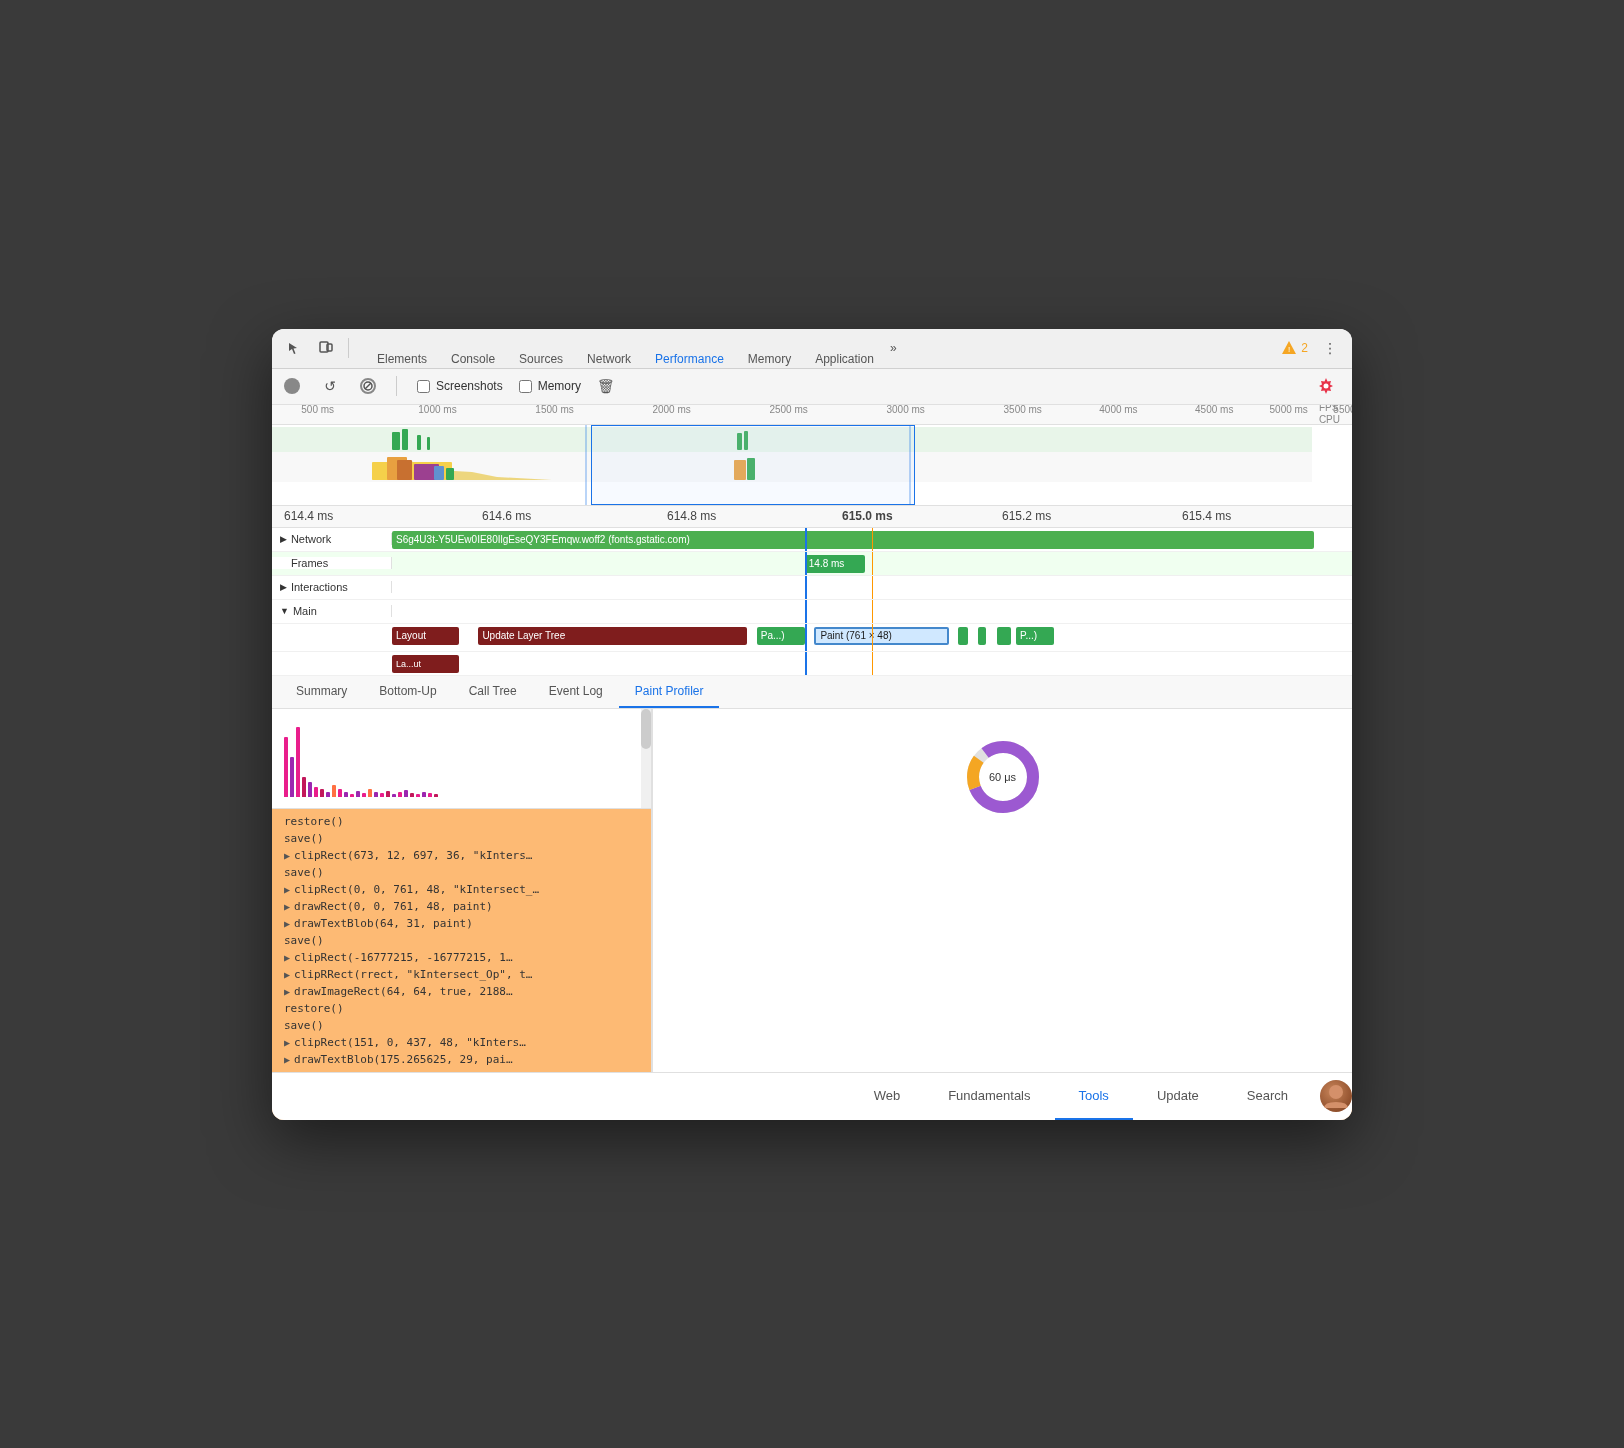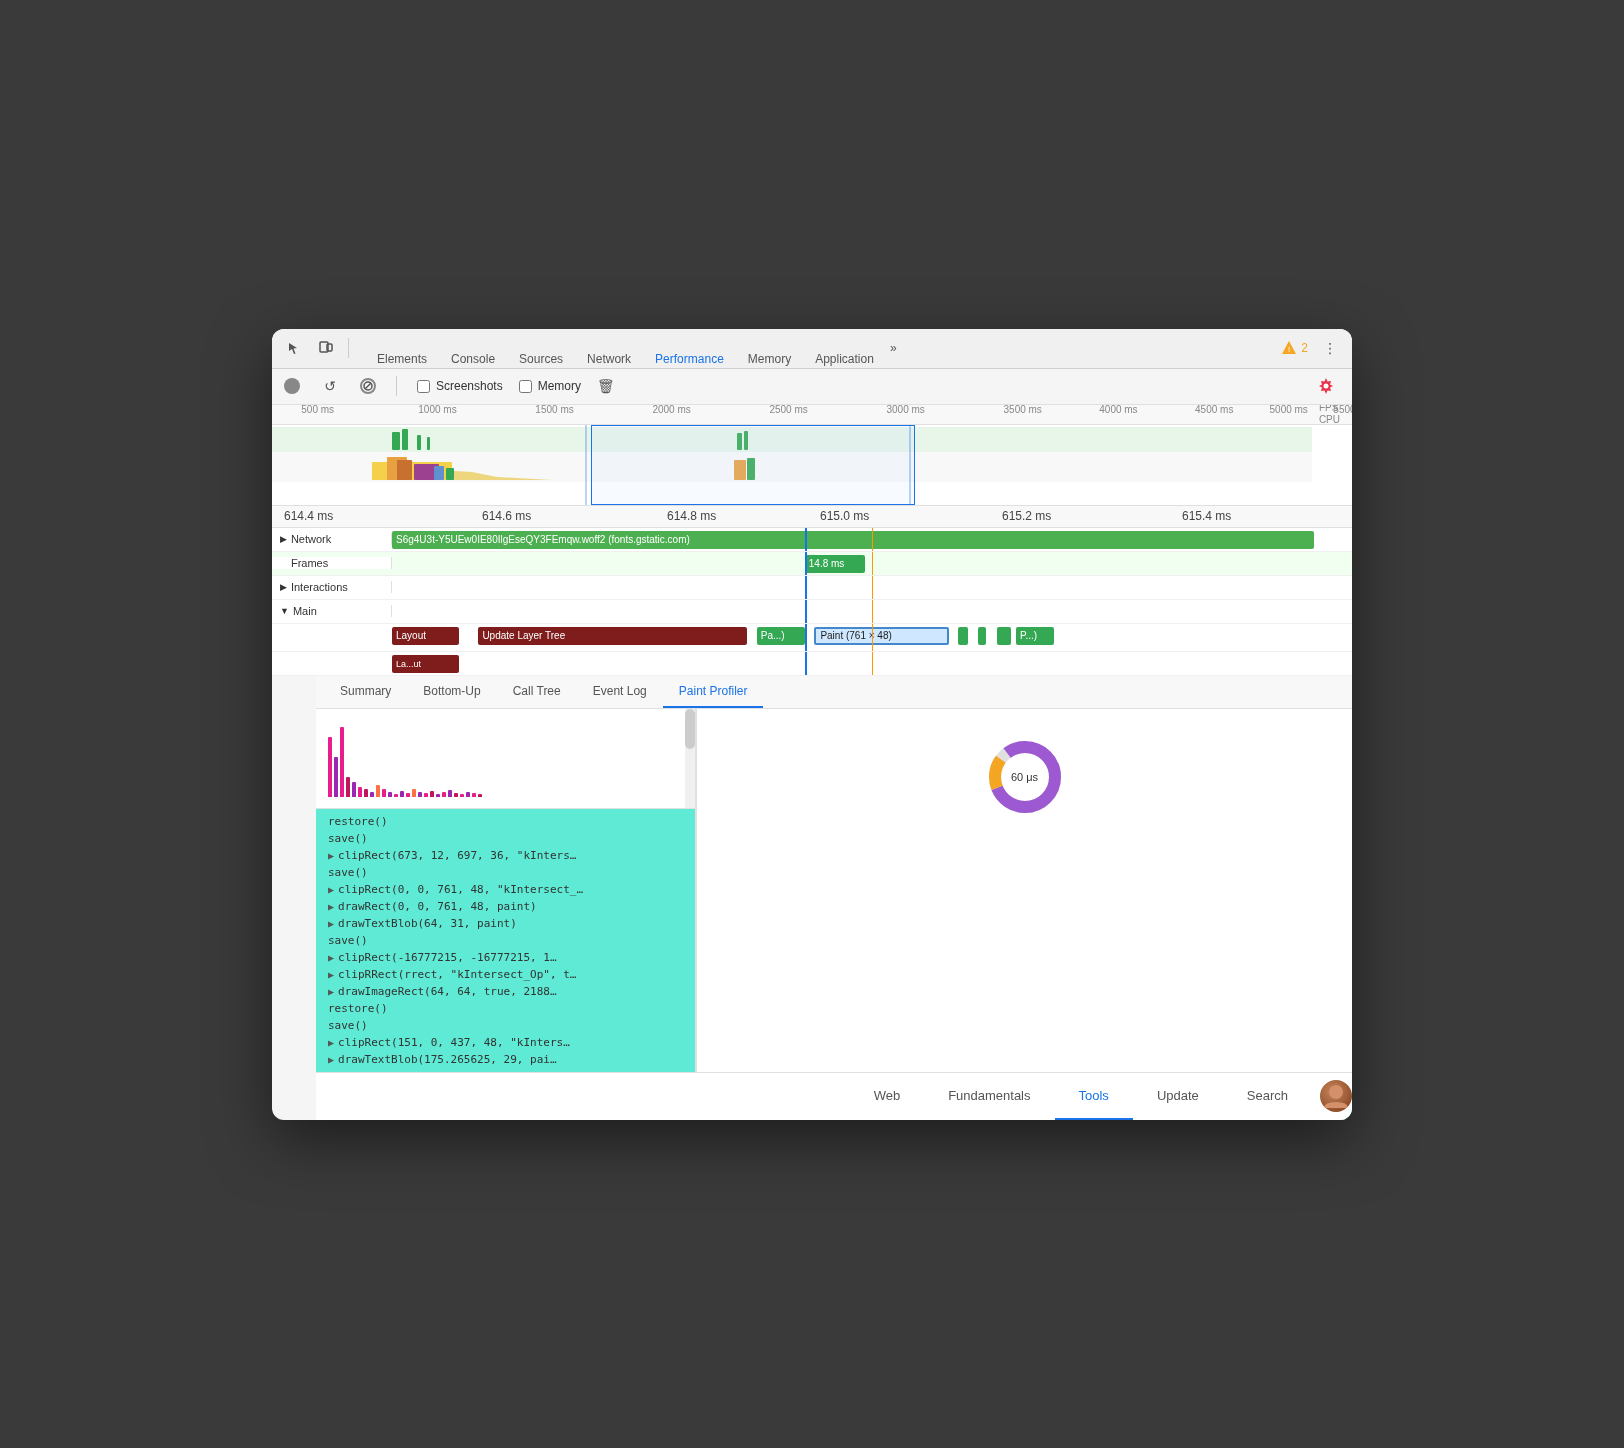--- a/index.html
+++ b/index.html
@@ -265,23 +265,22 @@
       background: #ff9800;
       top: 0;
       bottom: 0;
       z-index: 10;
     }
     
     .bottom-panel {
       display: flex;
       flex-direction: column;
       flex: 1;
-      background: #5eead4;
+      background: #fdba74;
       min-height: 400px;
-      margin-left: 44px;
     }
     .bottom-tabs {
       display: flex;
       border-bottom: 1px solid #e0e0e0;
       background: #f8f8f8;
       padding: 0 8px;
     }
     .bottom-tab {
       padding: 8px 16px;
       font-size: 12px;
@@ -525,21 +524,21 @@
       <div style="position:absolute;top:0;left:29%;width:2px;height:100%;background:rgba(26,115,232,0.3);"></div>
       <div style="position:absolute;top:0;left:29.5%;width:30%;height:100%;background:rgba(200,220,255,0.15);border:1px solid #1a73e8;pointer-events:none;"></div>
       <div style="position:absolute;top:0;left:59%;width:2px;height:100%;background:rgba(26,115,232,0.3);"></div>
     </div>
   </div>
 
   <div class="time-ruler-detail">
     <span class="time-mark" style="left:12px;">614.4 ms</span>
     <span class="time-mark" style="left:210px;">614.6 ms</span>
     <span class="time-mark" style="left:395px;">614.8 ms</span>
-    <span class="time-mark" style="left:548px;">615.0 ms</span>
+    <span class="time-mark" style="left:570px;font-weight:bold;">615.0 ms</span>
     <span class="time-mark" style="left:730px;">615.2 ms</span>
     <span class="time-mark" style="left:910px;">615.4 ms</span>
   </div>
 
   <div class="flame-rows">
 
     <div class="flame-row">
       <div class="flame-row-label">
         <span style="font-size:9px;">▶</span>
         <span>Network</span>

